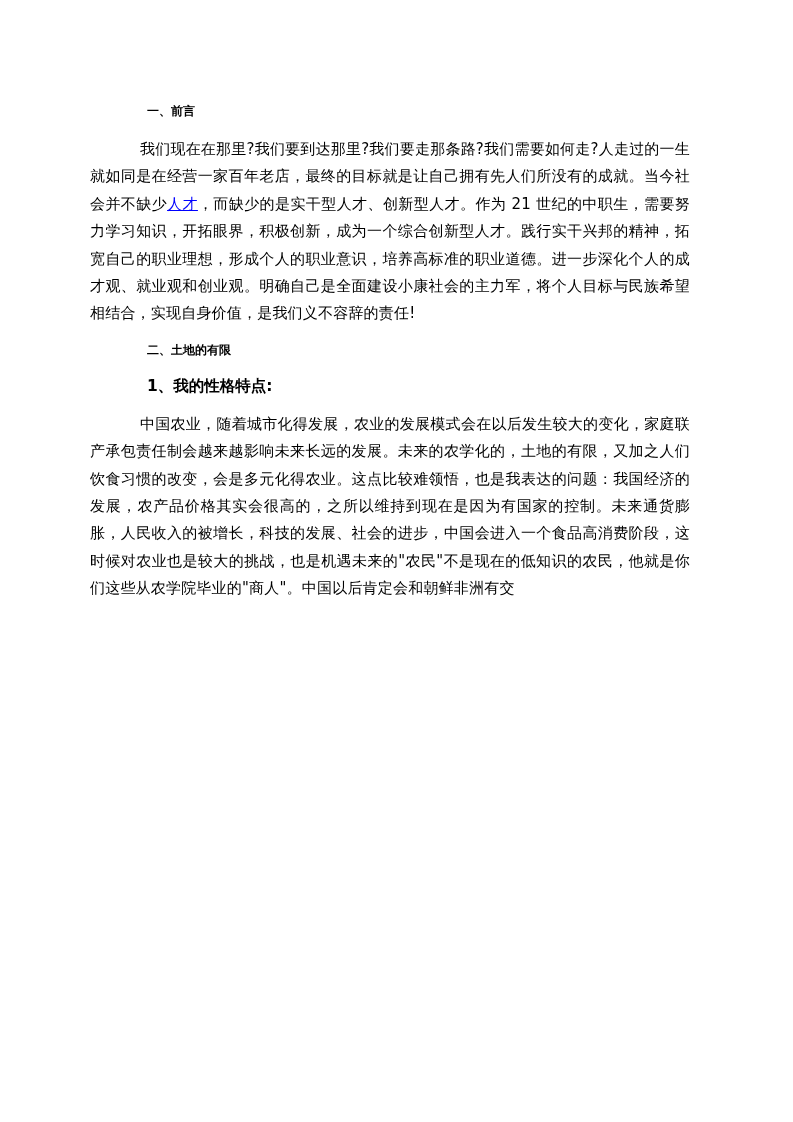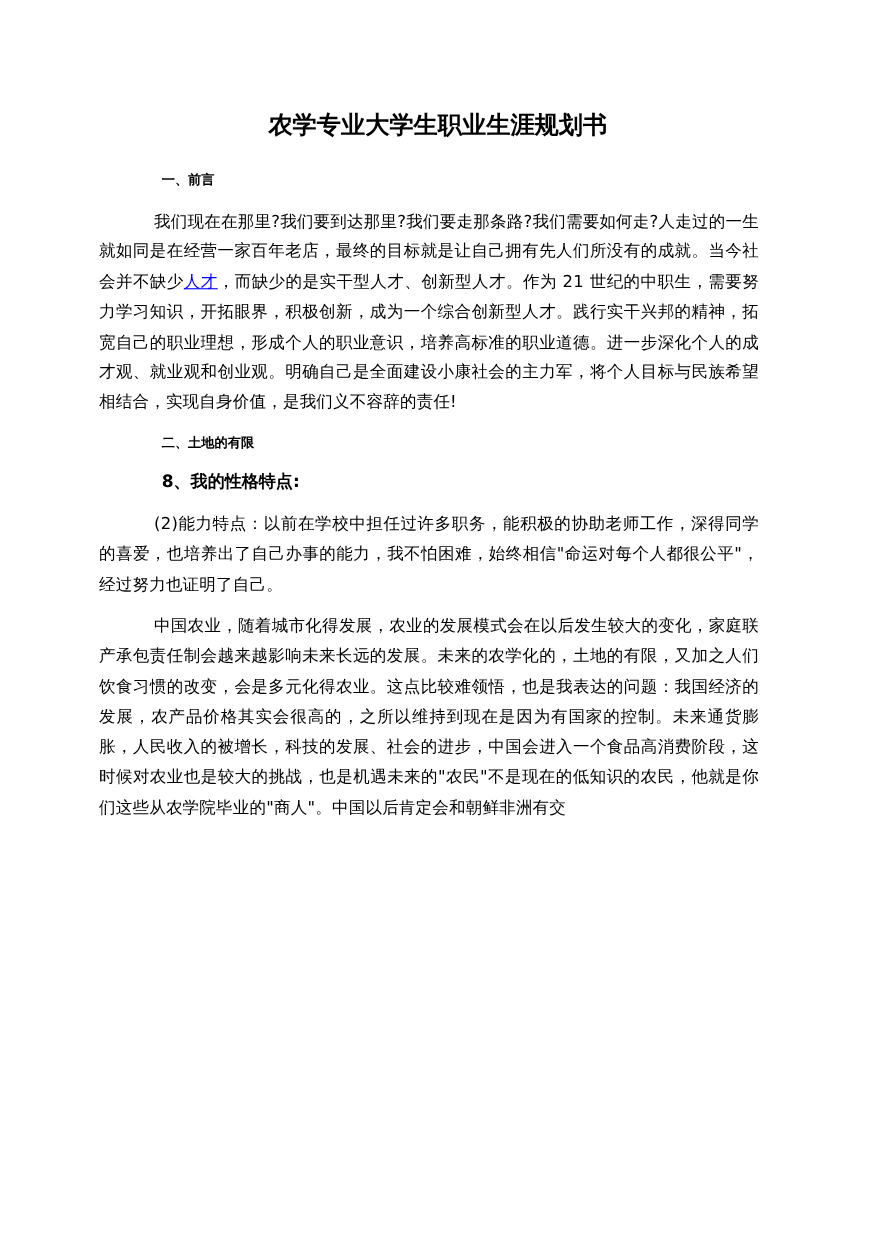--- a/index.html
+++ b/index.html
@@ -52,30 +52,28 @@
     color: #0000ff;
     text-decoration: underline;
     cursor: pointer;
   }
 </style>
 </head>
 <body>
 
 <div class="page">
 
-  <h1 class="doc-title">农学专业大学生职业生涯规划书</h1>
 
   <h2 class="sec-heading">一、前言</h2>
 
   <p class="para"><span>我们现在在那里?我们要到达那里?我们要走那条路?我们需要如何走?人走过的一生就如同是在经营一家百年老店，最终的目标就是让自己拥有先人们所没有的成就。当今社会并不缺少</span><a class="doc-link">人才</a><span>，而缺少的是实干型人才、创新型人才。作为 21 世纪的中职生，需要努力学习知识，开拓眼界，积极创新，成为一个综合创新型人才。践行实干兴邦的精神，拓宽自己的职业理想，形成个人的职业意识，培养高标准的职业道德。进一步深化个人的成才观、就业观和创业观。明确自己是全面建设小康社会的主力军，将个人目标与民族希望相结合，实现自身价值，是我们义不容辞的责任!</span></p>
 
   <h2 class="sec-heading">二、土地的有限</h2>
 
-  <h3 class="sub-heading">8、我的性格特点:</h3>
+  <h3 class="sub-heading">1、我的性格特点:</h3>
 
 
 
-  <p class="para">(2)能力特点：以前在学校中担任过许多职务，能积极的协助老师工作，深得同学的喜爱，也培养出了自己办事的能力，我不怕困难，始终相信"命运对每个人都很公平"，经过努力也证明了自己。</p>
 
 
   <p class="para">中国农业，随着城市化得发展，农业的发展模式会在以后发生较大的变化，家庭联产承包责任制会越来越影响未来长远的发展。未来的农学化的，土地的有限，又加之人们饮食习惯的改变，会是多元化得农业。这点比较难领悟，也是我表达的问题：我国经济的发展，农产品价格其实会很高的，之所以维持到现在是因为有国家的控制。未来通货膨胀，人民收入的被增长，科技的发展、社会的进步，中国会进入一个食品高消费阶段，这时候对农业也是较大的挑战，也是机遇未来的"农民"不是现在的低知识的农民，他就是你们这些从农学院毕业的"商人"。中国以后肯定会和朝鲜非洲有交</p>
 
 </div>
 
 </body></html>

